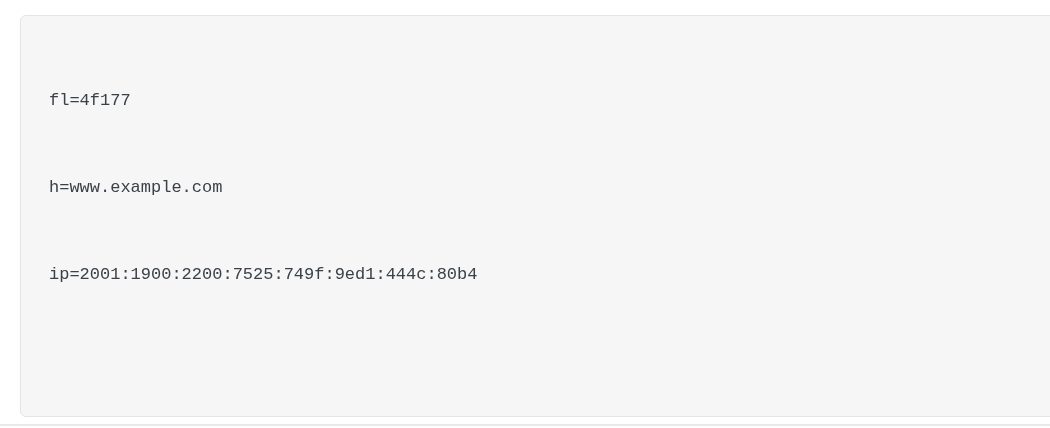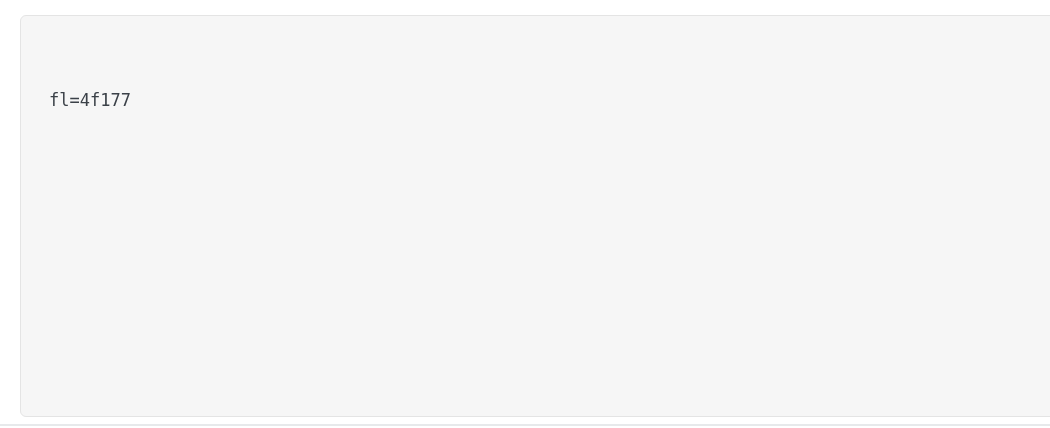--- a/index.html
+++ b/index.html
@@ -30,38 +30,41 @@
     padding: 12px 28px 13px 28px;
     font-family: "DejaVu Sans Mono", monospace;
     font-size: 17px;
     line-height: 29px;
     color: #3b4148;
     white-space: pre;
     overflow: hidden;
   }
   .trace-line {
     height: 29px;
+    font-family: Liberation Mono, monospace;
   }
   .divider {
     position: absolute;
     left: 0;
     top: 424px;
     width: 1050px;
     height: 0;
     border-top: 2px solid #e7e9eb;
   }
 </style>
 </head>
 <body>
 
 <div class="page">
 
   <div class="code-block">
     <div class="trace">
       <div class="trace-line">fl=4f177</div>
+      <div class="trace-line">h=www.example.com</div>
+      <div class="trace-line">ip=2001:1900:2200:7525:749f:9ed1:444c:80b4</div>
       
       
       
       
       
       
       
       
       
     </div>

